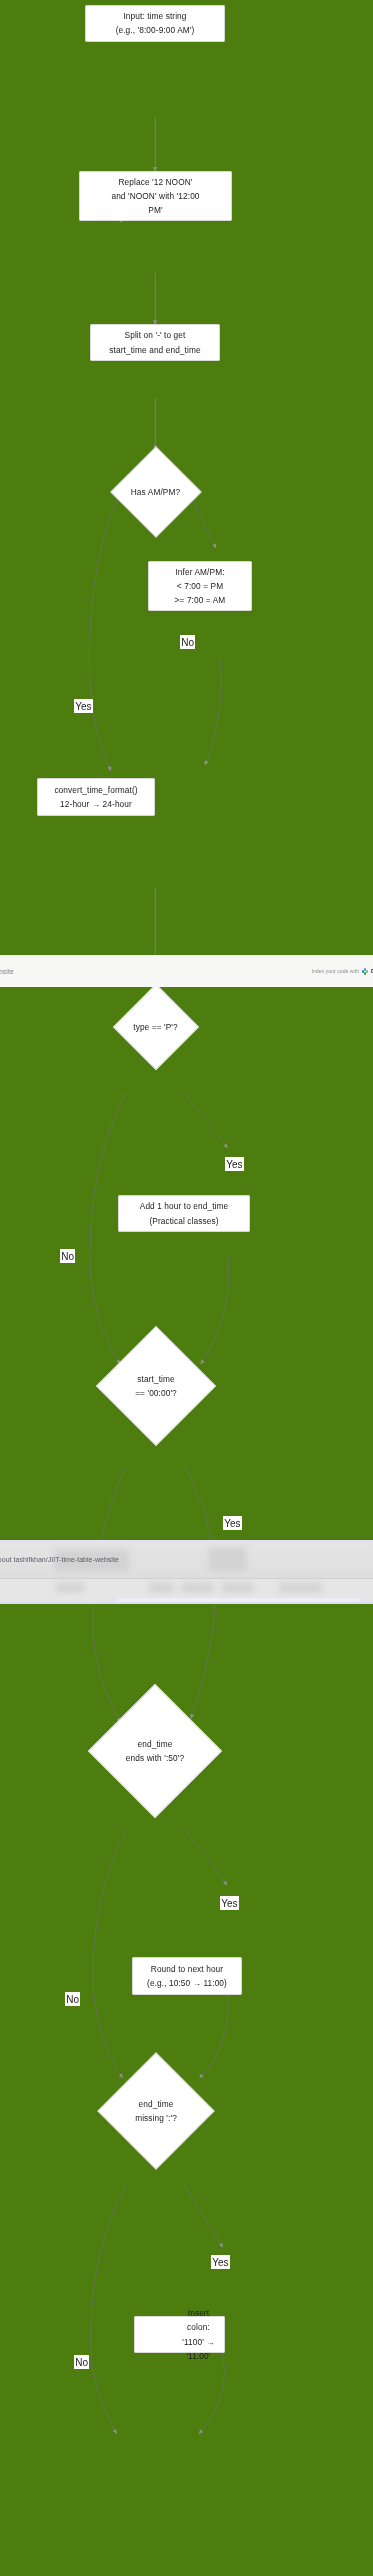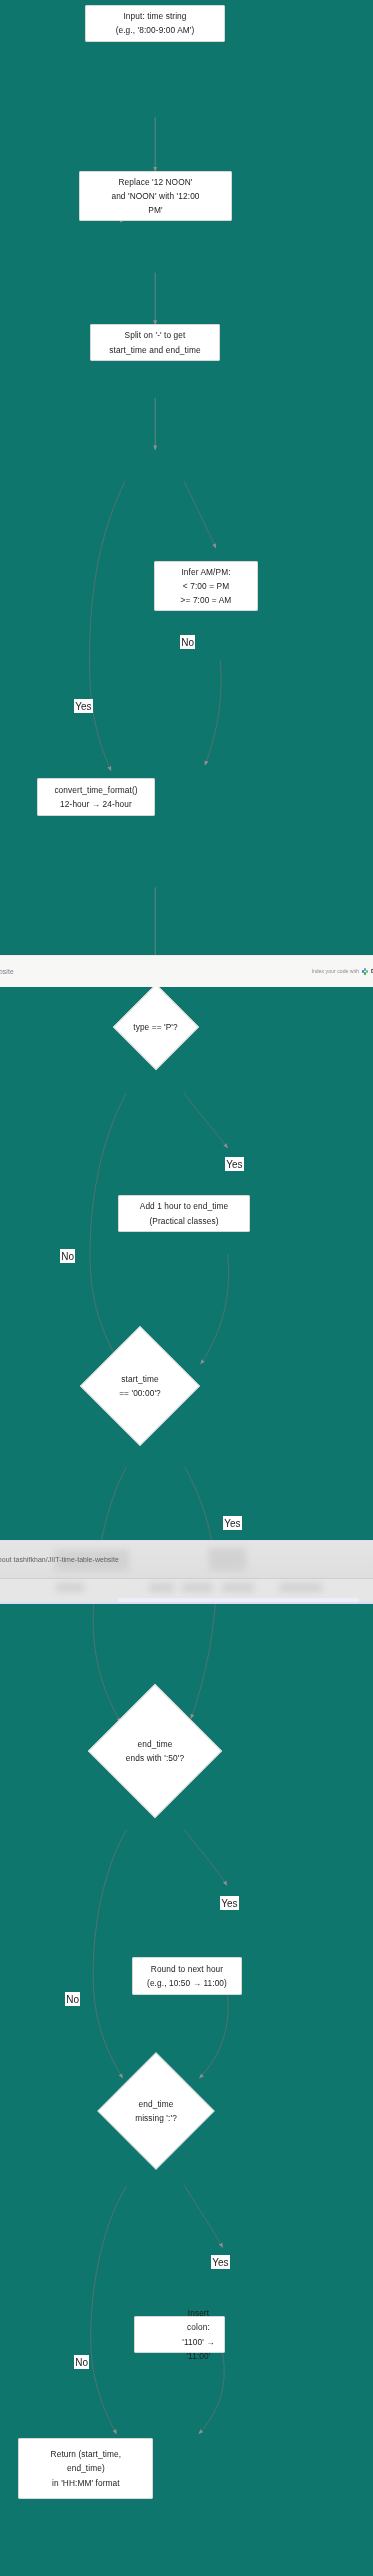--- a/index.html
+++ b/index.html
@@ -6,21 +6,21 @@
   * { box-sizing: border-box; }
   html, body {
     margin: 0; padding: 0;
     background: #f1f0ee;
     font-family: "Liberation Sans", sans-serif;
   }
   #page {
     position: relative;
     width: 373px;
     height: 2576px;
-    background: #0f766e;
+    background: #4d7c0f;
     overflow: hidden;
   }
   
   #edges {
     position: absolute;
     left: 0; top: 0;
     width: 373px; height: 2576px;
     pointer-events: none;
   }
   
@@ -230,22 +230,28 @@
     <span class="ln">Replace '12 NOON'</span>
     <span class="ln">and 'NOON' with '12:00</span>
     <span class="ln">PM'</span>
   </div>
 
   <div class="node rect" style="left:90px; top:324px; width:130px; height:37px;">
     <span class="ln">Split on '-' to get</span>
     <span class="ln">start_time and end_time</span>
   </div>
 
-
-  <div class="node rect" style="left:154px; top:561px; width:104px; height:50px;">
+  <div class="diamond-wrap" style="left:99px; top:451px; width:113px; height:82px;">
+    <div class="diamond-shape" style="width:65px; height:65px; border-radius:0.6px;"></div>
+    <div class="diamond-label">
+      <span class="ln">Has AM/PM?</span>
+    </div>
+  </div>
+
+  <div class="node rect" style="left:148px; top:561px; width:104px; height:50px;">
     <span class="ln">Infer AM/PM:</span>
     <span class="ln">&lt; 7:00 = PM</span>
     <span class="ln">&gt;= 7:00 = AM</span>
   </div>
 
   <div class="node rect" style="left:37px; top:778px; width:118px; height:38px; left:37px; width:118px;">
     <span class="ln">convert_time_format()</span>
     <span class="ln">12-hour → 24-hour</span>
   </div>
 
@@ -254,21 +260,21 @@
     <div class="diamond-label">
       <span class="ln">type == 'P'?</span>
     </div>
   </div>
 
   <div class="node rect" style="left:118px; top:1195px; width:132px; height:37px;">
     <span class="ln">Add 1 hour to end_time</span>
     <span class="ln">(Practical classes)</span>
   </div>
 
-  <div class="diamond-wrap" style="left:71px; top:1306px; width:138px; height:160px;text-decoration:underline;">
+  <div class="diamond-wrap" style="left:87px; top:1306px; width:138px; height:160px;text-decoration:underline;">
     <div class="diamond-shape" style="width:85px; height:85px;"></div>
     <div class="diamond-label">
       <span class="ln">start_time</span>
       <span class="ln">== '00:00'?</span>
     </div>
   </div>
 
   <div class="diamond-wrap" style="left:80px; top:1671px; width:150px; height:160px;">
     <div class="diamond-shape" style="width:95px; height:95px;"></div>
     <div class="diamond-label">
@@ -288,25 +294,20 @@
       <span class="ln">end_time</span>
       <span class="ln">missing ':'?</span>
     </div>
   </div>
 
   <div class="node rect" style="left:134px; top:2316px; width:91px; height:37px;padding-left:44px;">
     <span class="ln">Insert colon:</span>
     <span class="ln">'1100' → '11:00'</span>
   </div>
 
-  <div class="node rect" style="left:18.4px; top:2438px; width:135px; height:61px; left:18.4px; width:135px;">
-    <span class="ln">Return (start_time,</span>
-    <span class="ln">end_time)</span>
-    <span class="ln">in 'HH:MM' format</span>
-  </div>
 
   <span class="elabel" style="left:180px; top:635px;">No</span>
   <span class="elabel" style="left:74px; top:699px;">Yes</span>
 
   <span class="elabel" style="left:225px; top:1157px;">Yes</span>
   <span class="elabel" style="left:60px;  top:1249px;">No</span>
 
   <span class="elabel" style="left:223px; top:1516px;">Yes</span>
 
   <span class="elabel" style="left:220px; top:1896px;">Yes</span>

